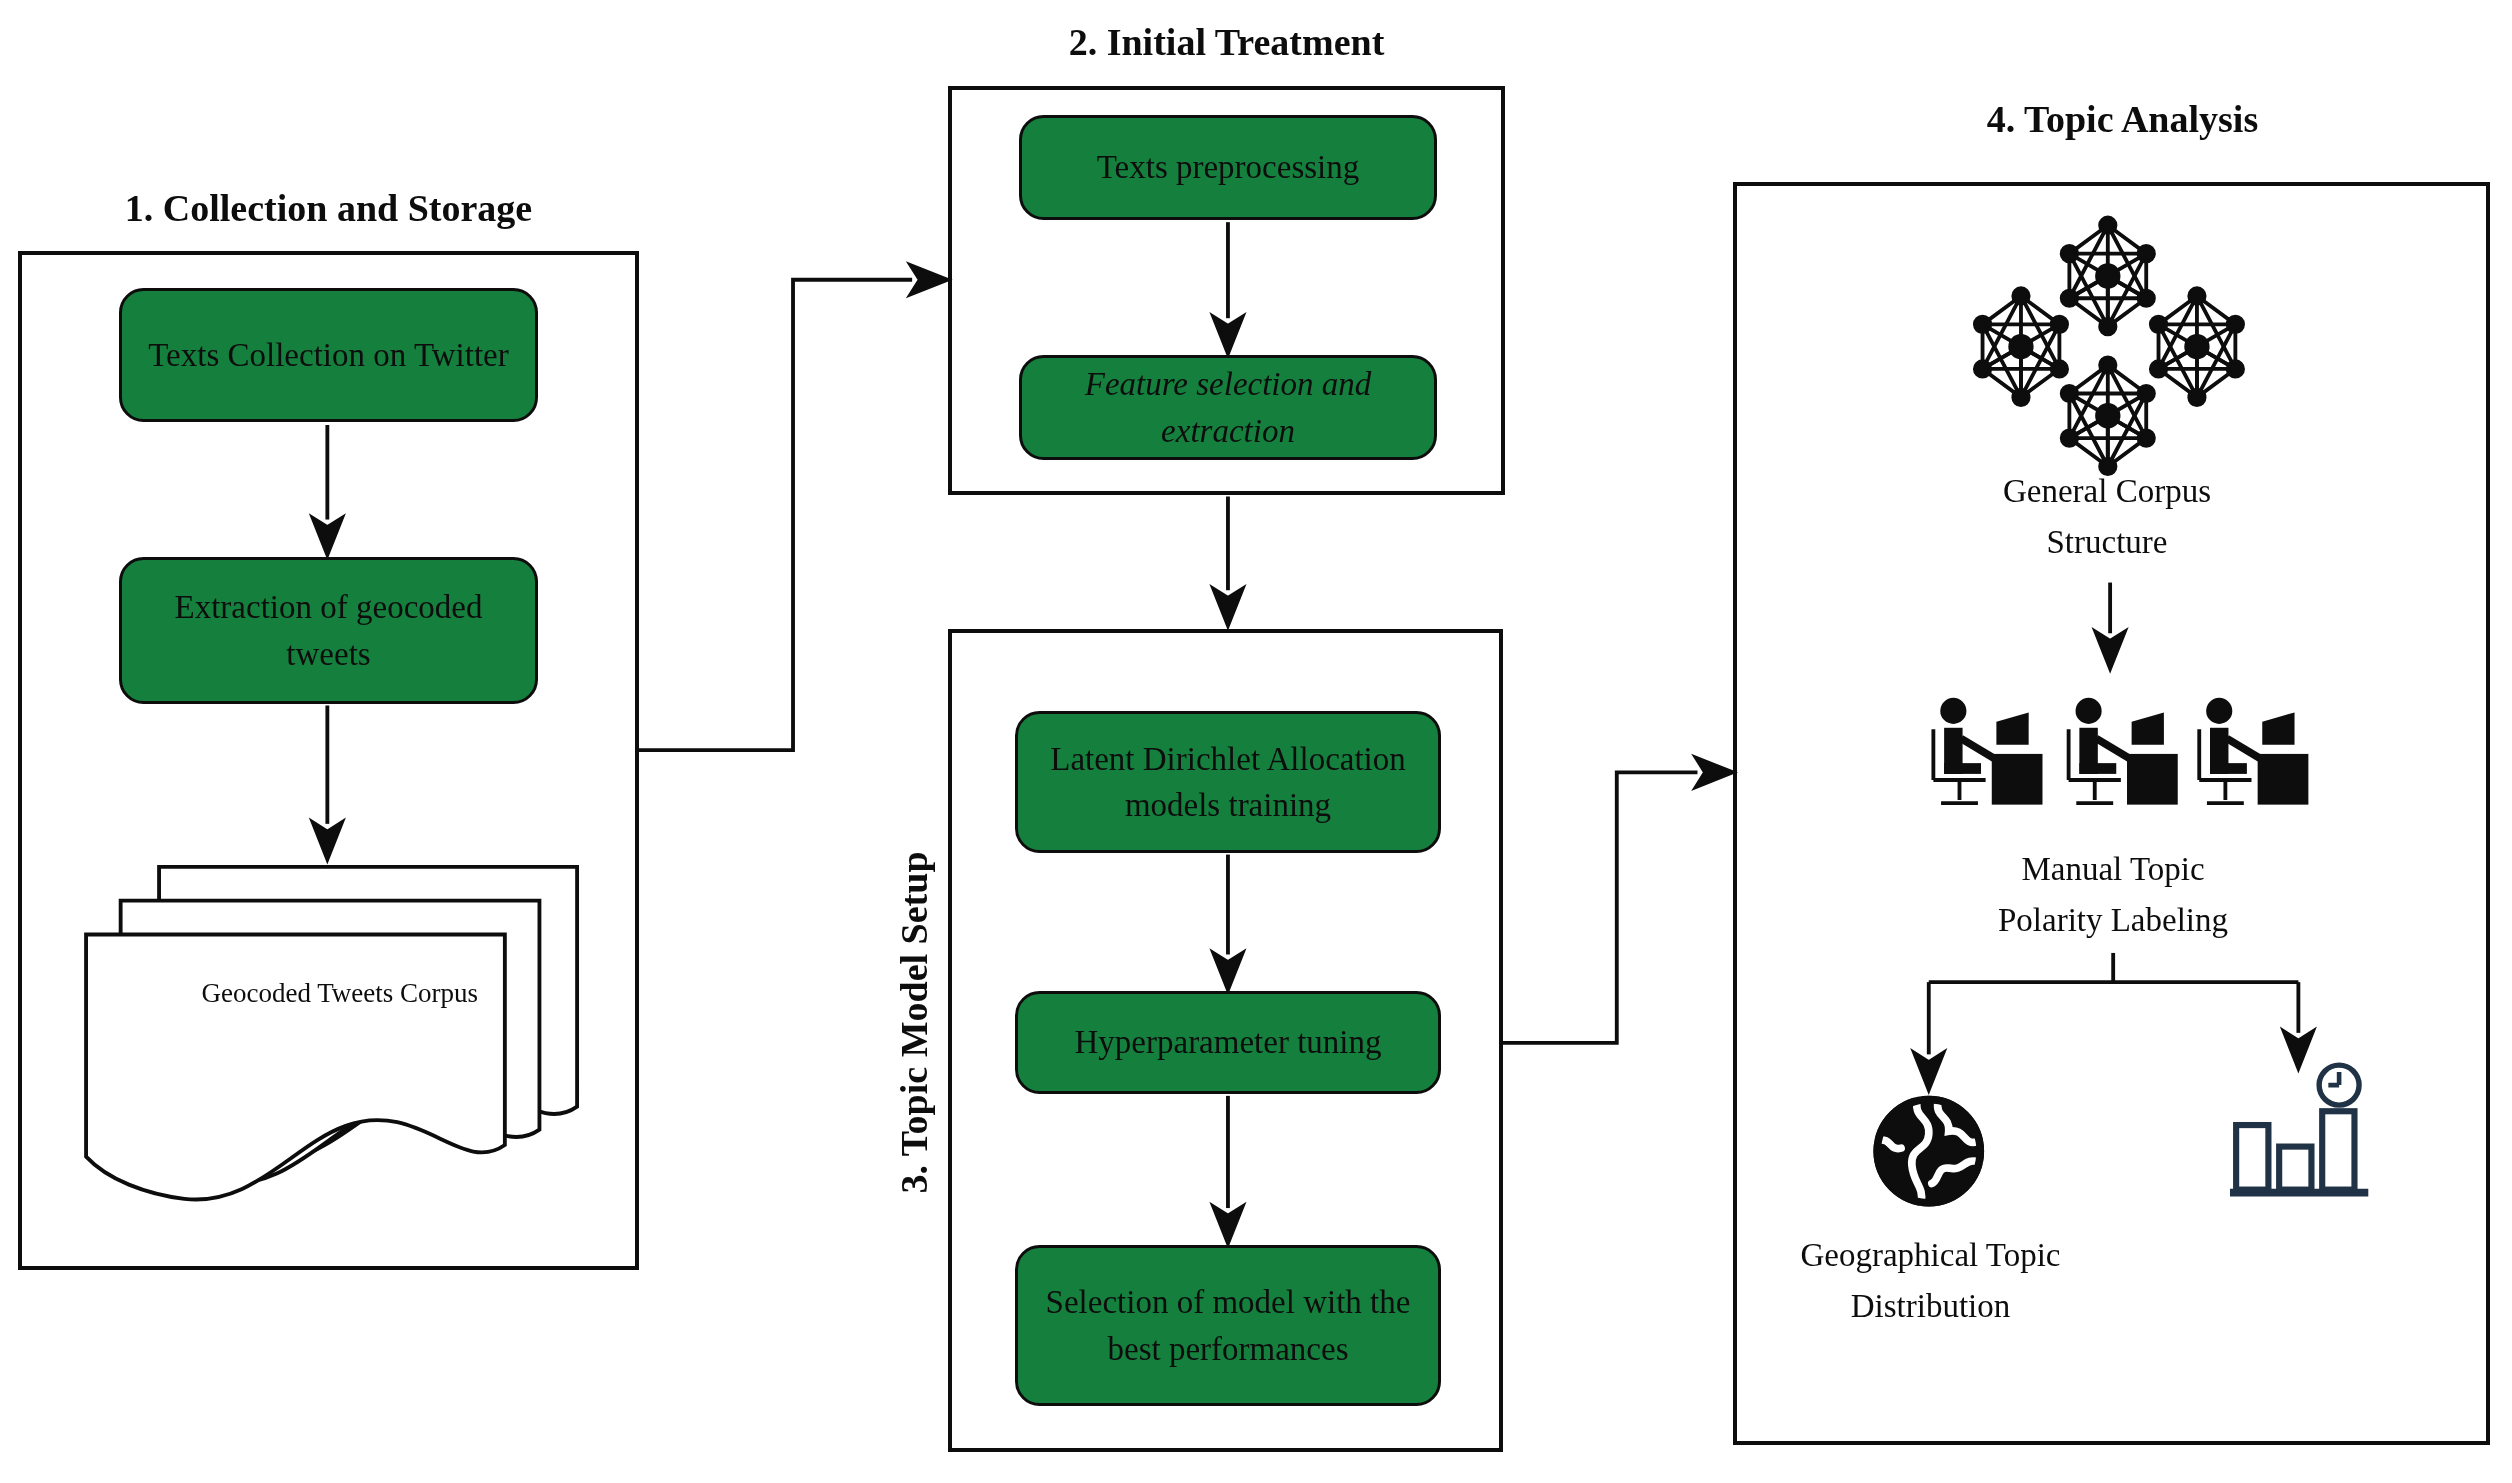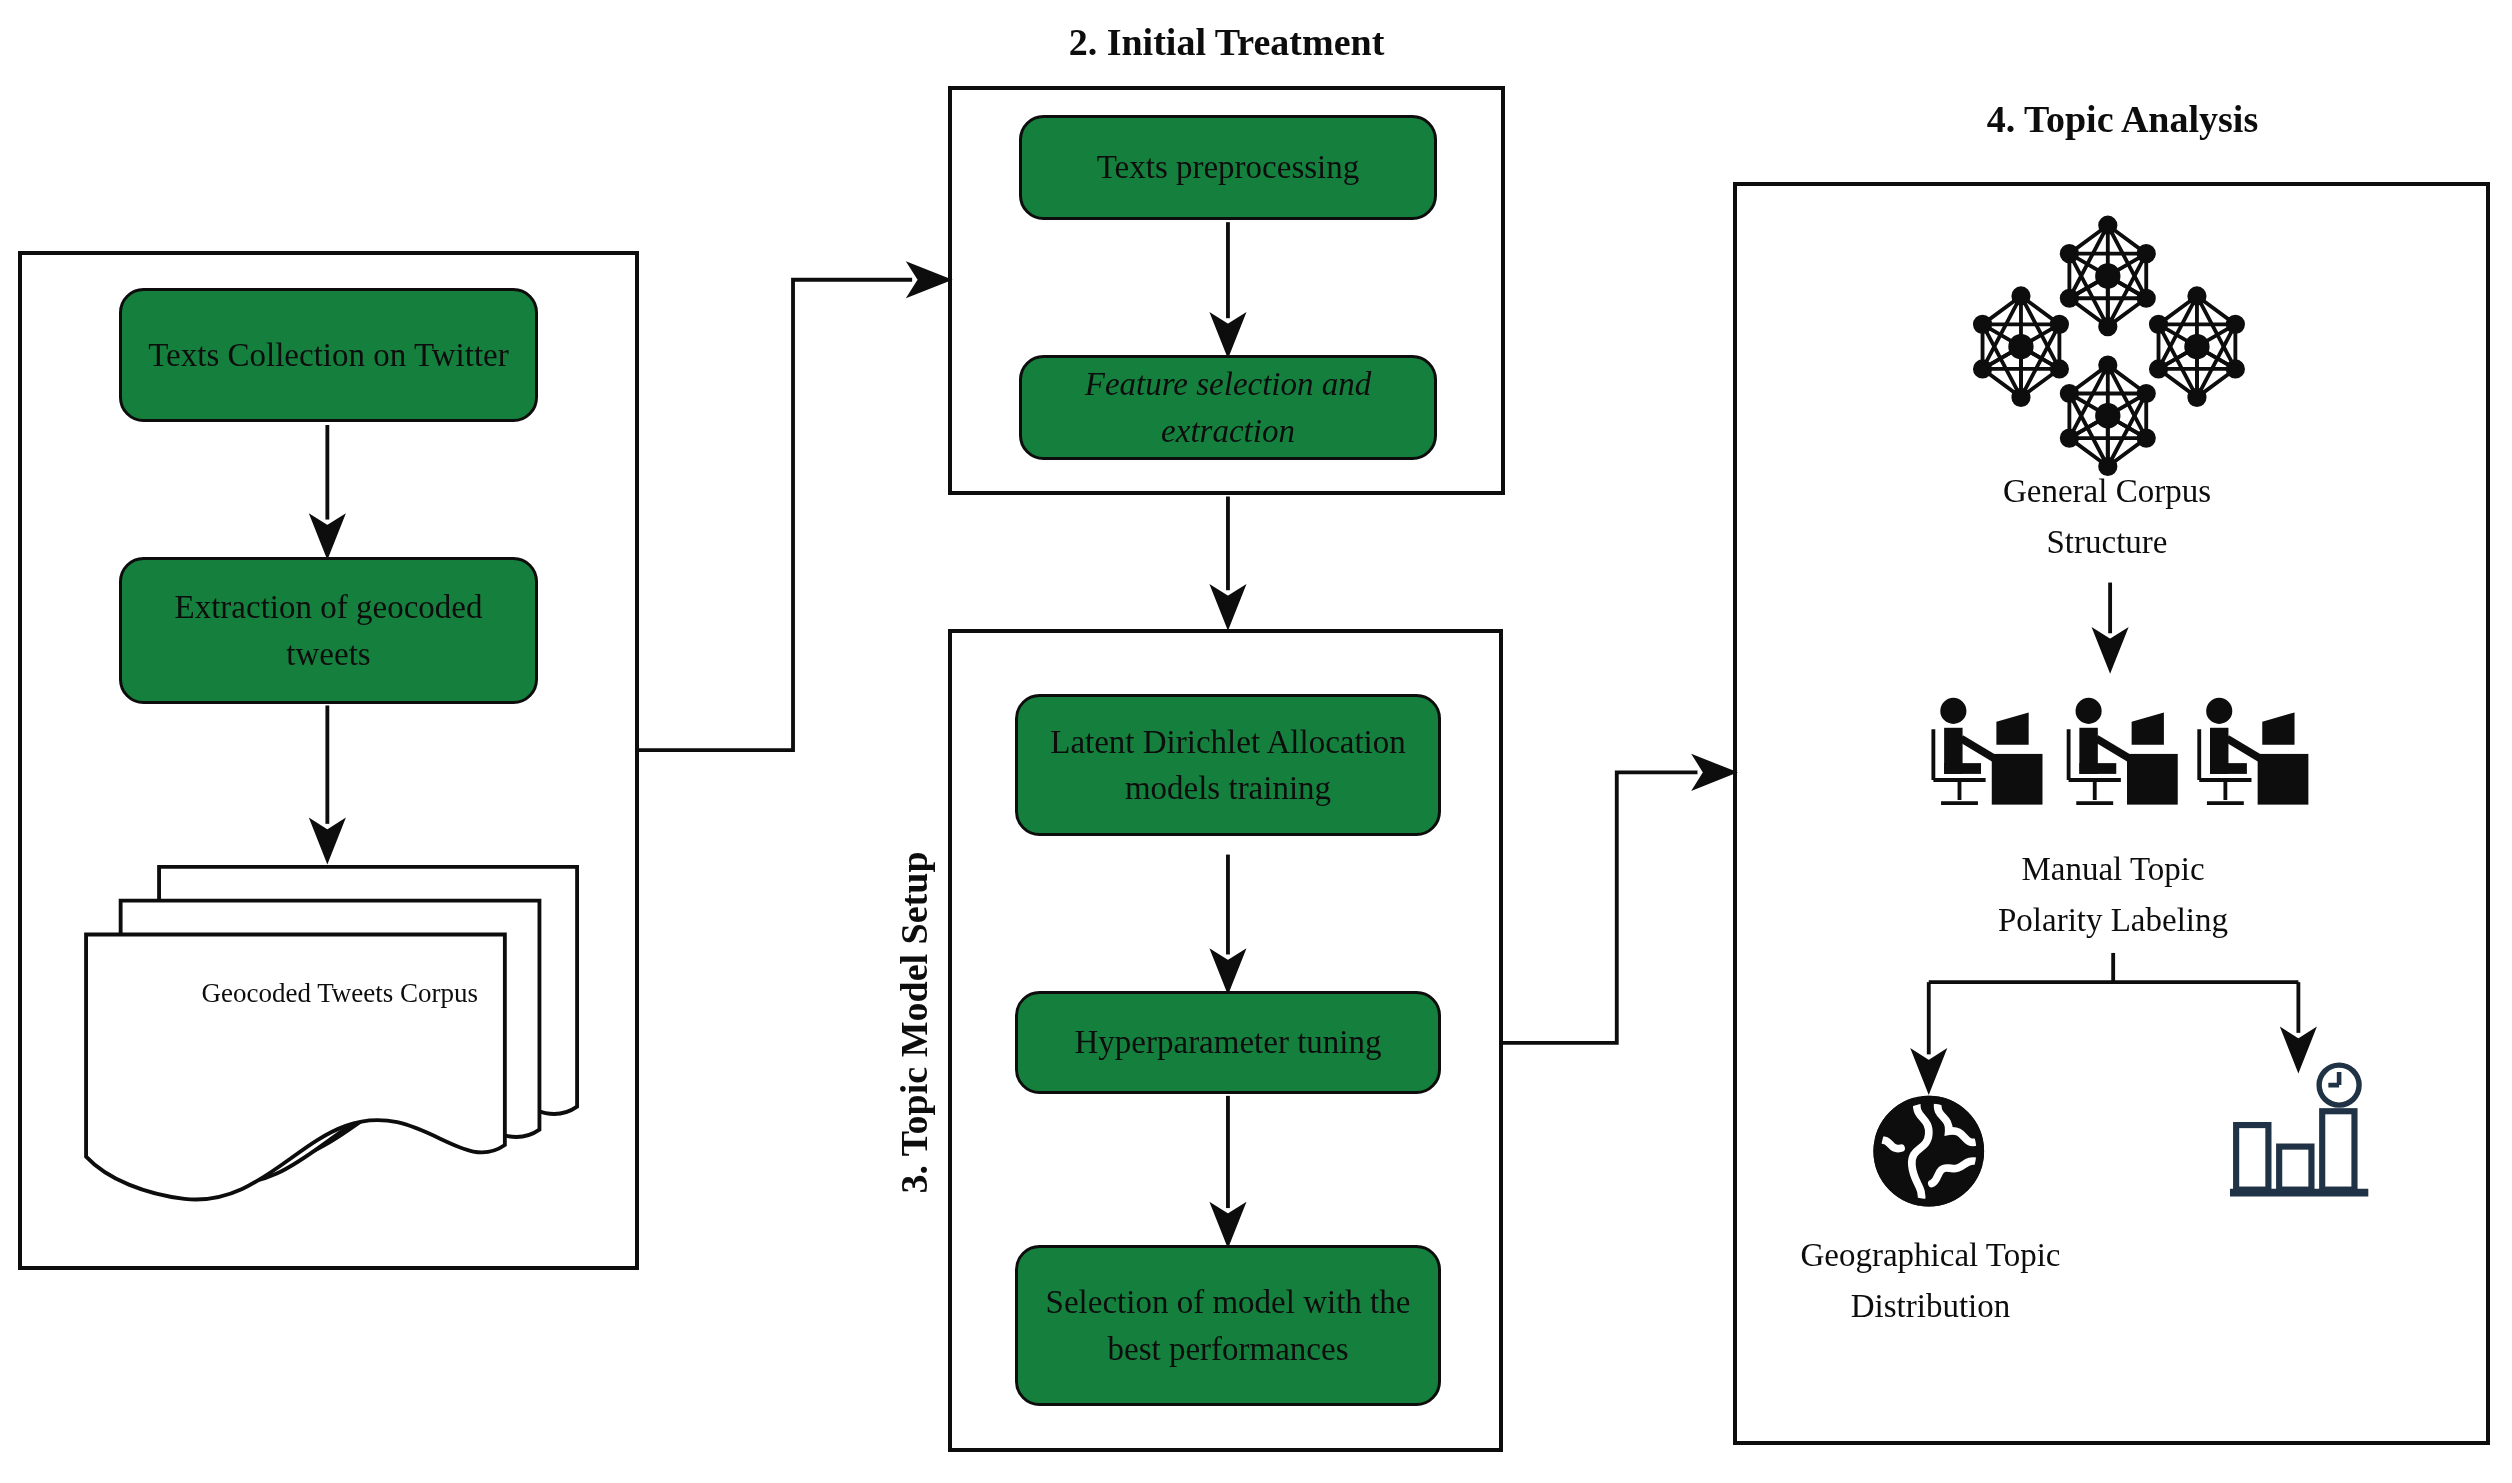--- a/index.html
+++ b/index.html
@@ -157,32 +157,33 @@
     <g transform="translate(2902,1386)">
       <use href="#tchart" xlink:href="#tchart"></use>
     </g>
   </svg>
 
   <div class="panel" style="left:17.7px;top:251px;width:621px;height:1019px;"></div>
   <div class="panel" style="left:948px;top:86px;width:557px;height:409px;"></div>
   <div class="panel" style="left:948px;top:629px;width:555px;height:823px;"></div>
   <div class="panel" style="left:1733px;top:182px;width:757px;height:1263px;"></div>
 
+  <div class="title" style="left:21px;top:186px;width:615px;">1. Collection and Storage</div>
   <div class="title" style="left:919px;top:20px;width:615px;">2. Initial Treatment</div>
   <div class="title rot" style="left:690px;top:1001px;width:446px;height:43px;">3. Topic Model Setup</div>
   <div class="title" style="left:1815px;top:97px;width:615px;">4. Topic Analysis</div>
 
   <div class="rbox" style="left:119px;top:288px;width:419px;height:134px;">Texts Collection on Twitter</div>
   <div class="rbox" style="left:119px;top:557px;width:419px;height:147px;">Extraction of geocoded tweets</div>
   <div class="doc-label" style="left:109px;top:973px;width:369px;">Geocoded Tweets Corpus</div>
 
   <div class="rbox" style="left:1019px;top:115px;width:418px;height:105px;">Texts preprocessing</div>
   <div class="rbox" style="left:1019px;top:355px;width:418px;height:105px;font-style:italic;">Feature selection and extraction</div>
 
-  <div class="rbox" style="left:1015px;top:694px;width:426px;height:142px;">Latent Dirichlet Allocation models training</div>
+  <div class="rbox" style="left:1015px;top:711px;width:426px;height:142px;">Latent Dirichlet Allocation models training</div>
   <div class="rbox" style="left:1015px;top:991px;width:426px;height:103px;">Hyperparameter tuning</div>
   <div class="rbox" style="left:1015px;top:1245px;width:426px;height:161px;">Selection of model with the best performances</div>
 
   <div class="flabel" style="left:1984px;top:466px;width:246px;">General Corpus Structure</div>
   <div class="flabel" style="left:1967px;top:844px;width:292px;">Manual Topic Polarity Labeling</div>
   <div class="flabel" style="left:1777px;top:1230px;width:307px;">Geographical Topic Distribution</div>
 
 </div>
 
 

